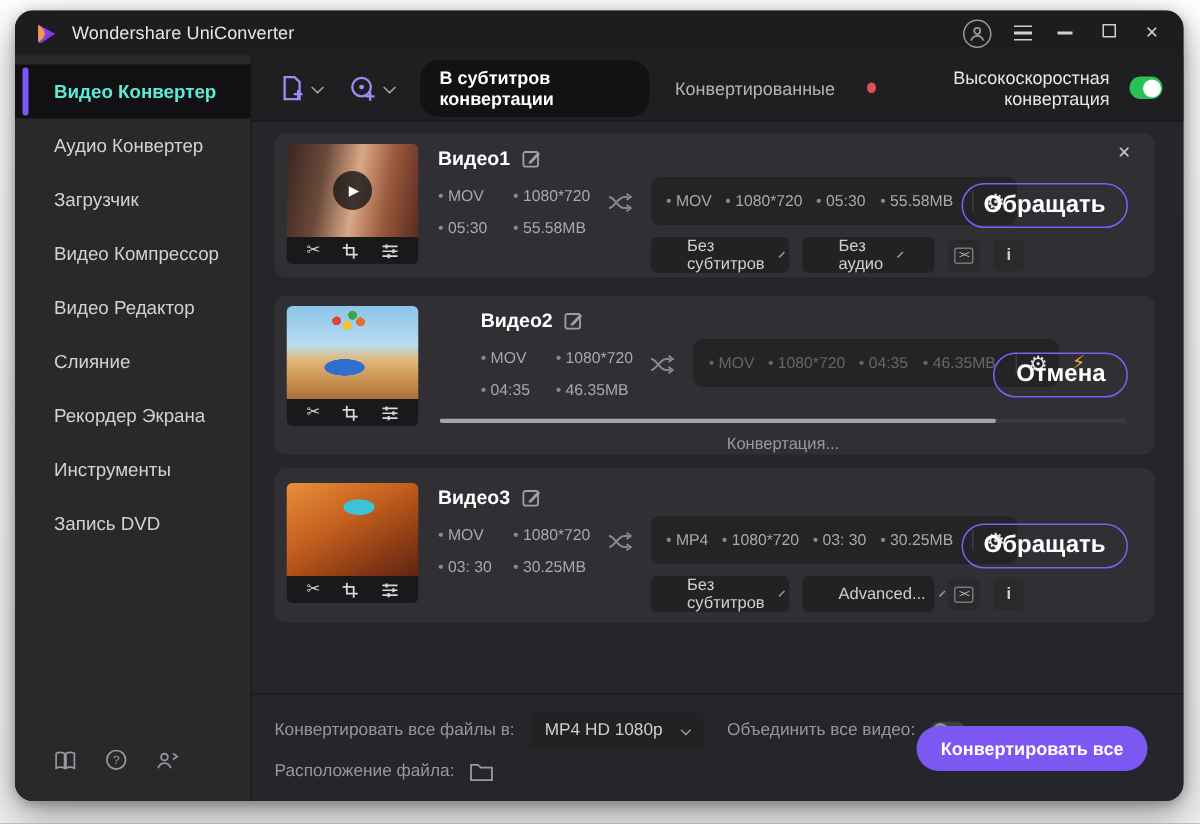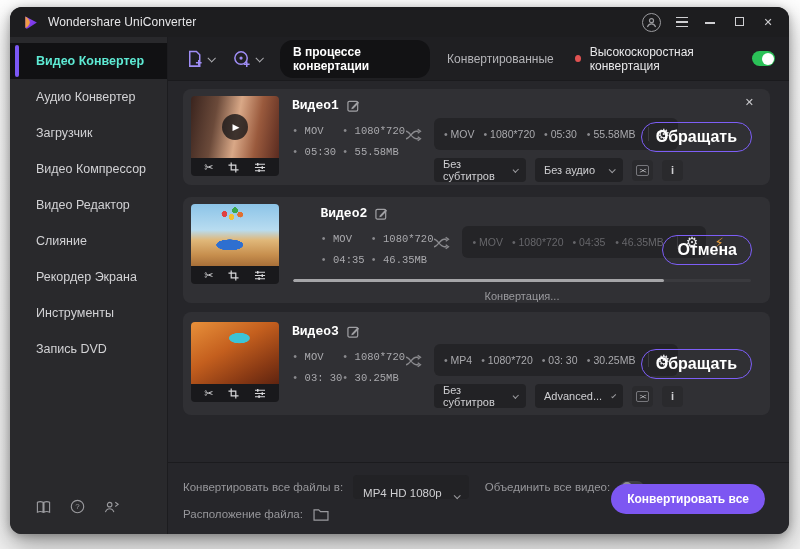--- a/index.html
+++ b/index.html
@@ -36,21 +36,21 @@
   .side-footer .sficon { color:#9a9a9e; display:flex; }
   
   .main { flex:1; display:flex; flex-direction:column; background:#26262a; min-width:0; position:relative; }
   .mainheader { height:44px; flex:0 0 auto; background:#1f1f22; border-bottom:1px solid #1a1a1d; display:flex; align-items:center; padding:0 14px 0 17px; }
   .tool { display:flex; align-items:center; gap:4px; margin-right:18px; }
   .chev { width:6px; height:6px; border-right:1.5px solid #a9a9ad; border-bottom:1.5px solid #a9a9ad; transform:rotate(45deg) translateY(-1px); display:inline-block; }
   .tabsgroup { margin-left:auto; display:flex; align-items:center; }
   .tabpill { background:#121214; border-radius:13px; padding:5px 13px; color:#ffffff; font-size:12px; font-weight:bold; }
   .tabplain { color:#b4b4b8; font-size:12px; margin-left:17px; }
   .reddot { width:7px; height:7px; border-radius:50%; background:#e05252; margin-left:21px; }
-  .hslabel { color:#e8e8ea; font-size:12px; margin-left:9px; }
+  .hslabel { color:#e8e8ea; font-size:12px; margin-left:9px;text-align:right; }
   .toggle { width:27px; height:15px; border-radius:8px; position:relative; margin-left:13px; }
   .toggle.on { background:#2bc158; }
   .toggle.on::after { content:""; position:absolute; right:1.5px; top:1.5px; width:12px; height:12px; border-radius:50%; background:#ffffff; }
   .toggle.off { width:24px; height:13px; background:#3e3e42; margin-left:10px; }
   .toggle.off::after { content:""; position:absolute; left:1.5px; top:1.5px; width:10px; height:10px; border-radius:50%; background:#8e8e92; }
   
   .cards { padding:8px 19px 0 15px; }
   .card { background:#303034; border-radius:8px; position:relative; display:flex; align-items:flex-start; padding:7px 18px 7px 8px; margin-bottom:12px; }
   .card.c1 { height:96px; }
   .card.c2 { height:106px; margin-bottom:9px; }
@@ -66,57 +66,57 @@
       radial-gradient(circle 3px at 56% 17%, #e07030 97%, transparent),
       radial-gradient(ellipse 22px 9px at 44% 66%, #2e6fd0 60%, transparent 62%),
       linear-gradient(180deg,#8cc4e8 0%,#b8dcf0 42%,#e0b87a 58%,#c78f4e 82%,#a86f38 100%); }
   .thumb3 { background:
       radial-gradient(ellipse 26px 13px at 55% 26%, #3cc4d6 0%, #3cc4d6 38%, transparent 42%),
       linear-gradient(150deg,#e8903a 0%,#c45f1e 42%,#8a3a14 76%,#5f2410 100%); }
   .play { position:absolute; inset:0; display:flex; align-items:center; justify-content:center; }
   .playcirc { width:26px; height:26px; border-radius:50%; background:rgba(18,18,20,.78); color:#ffffff; font-size:9px; display:flex; align-items:center; justify-content:center; padding-left:2px; }
   .thumb-tools { height:18px; background:#19191c; display:flex; align-items:center; justify-content:space-around; padding:0 6px; }
   .thumb-tools .ticon { color:#d8d8da; font-size:11px; line-height:1; display:flex; }
-  .info { width:106px; margin-left:13px; flex:0 0 auto;font-family:Liberation Mono, monospace; }
+  .info { width:106px; margin-left:13px; flex:0 0 auto; }
   .vtitle-row { display:flex; align-items:center; gap:8px; margin-top:2px; }
   .vtitle { color:#ffffff; font-size:13px; font-weight:bold; }
   .meta { display:grid; grid-template-columns:50px auto; row-gap:9px; margin-top:12px; }
   .meta span, .outpill .b { color:#a9a9ad; font-size:10.5px; white-space:nowrap; }
   .meta span::before, .outpill .b::before { content:"• "; color:#8a8a8e; }
   .shufflebox { width:24px; margin-left:3px; margin-top:32px; flex:0 0 auto; display:flex; justify-content:center; }
   .rightblock { margin-left:9px; flex:1; min-width:0; }
   .outrow { display:flex; align-items:center; margin-top:22px; }
   .outpill { width:244px; height:32px; background:#242427; border-radius:6px; display:flex; align-items:center; padding:0 8px 0 10px; }
   .outpill .b { margin-right:9px; }
   .outpill .b.sz { margin-left:auto; }
   .gearwrap { border-left:1px solid #3c3c40; padding-left:8px; margin-left:4px; display:flex; }
   .gear { color:#e2e2e4; font-size:14px; line-height:1; }
   .outpill.dim .b, .outpill.dim .b::before { color:#66666a; }
   .bolt { color:#f0a23c; font-size:13px; margin-left:8px; }
   .ddrow { display:flex; align-items:center; gap:9px; margin-top:8px; }
-  .dd { height:24px; background:#222225; border-radius:4px; display:flex; align-items:center; gap:10px; padding:0 9px; color:#cfcfd2; font-size:11px; }
+  .dd { height:24px; background:#222225; border-radius:4px; display:flex; align-items:center; gap:10px; padding:0 24px; color:#cfcfd2; font-size:11px; }
   .dd .chev { border-color:#9a9a9e; width:5px; height:5px; }
   .dd.w1 { width:92px; justify-content:space-between; }
   .dd.w2 { width:88px; justify-content:space-between; }
   .sqicon { width:21px; height:21px; border-radius:4px; background:#2a2a2d; display:flex; align-items:center; justify-content:center; color:#cfcfd2; font-size:8px; }
   .sqicon.brd span { border:1px solid #77777c; border-radius:2px; padding:1px 2px; font-size:7px; letter-spacing:-1px; }
   .sqicon.inf { font-size:11px; font-weight:bold; font-style:normal; }
   .actionbtn { position:absolute; right:18px; top:50%; transform:translateY(-50%); background:transparent; border:1.6px solid #7d5ef7; border-radius:15px; color:#ffffff; font-size:16px; font-weight:bold; padding:5px 14px; font-family:inherit; }
   
   .c2col { flex:1; min-width:0; display:flex; flex-direction:column;align-items:center; }
   .c2toprow { display:flex; align-items:flex-start; }
   .c2 .rightblock { flex:0 0 auto; }
   .progress-track { height:3px; background:#3a3a3e; border-radius:2px; margin-top:13px; width:458px; overflow:hidden; }
   .progress-fill { height:100%; background:#a5a5a8; border-radius:2px; }
   .conv-status { color:#9a9a9e; font-size:11px; margin-top:8px; }
   
   .footerbar { margin-top:auto; border-top:1px solid #1b1b1e; padding:12px 0 0 15px; position:relative; flex:0 0 auto; height:72px; }
   .frow { display:flex; align-items:center; height:24px; margin-bottom:3px; }
   .flabel { color:#97979b; font-size:11.5px; }
-  .fdd { height:24px; background:#222225; border-radius:4px; display:flex; align-items:flex-end; gap:12px; padding:0 10px; color:#cfcfd2; font-size:11.5px; margin-left:10px; }
+  .fdd { height:24px; background:#222225; border-radius:4px; display:flex; align-items:center; gap:12px; padding:0 10px; color:#cfcfd2; font-size:11.5px; margin-left:10px; }
   .fdd .chev { border-color:#9a9a9e; width:5px; height:5px; }
   .mergelabel { margin-left:16px; }
   .folder { margin-left:10px; display:flex; }
   .convert-all { position:absolute; right:24px; top:21px; background:#7d57f2; border:none; border-radius:16px; color:#ffffff; font-size:12px; font-weight:bold; padding:8px 16px; font-family:inherit; }
   svg { display:block; }
 </style>
 </head>
 <body>
 
 <div class="window">
@@ -214,21 +214,21 @@
         </div>
         <div class="tool">
           <svg width="20" height="20" viewBox="0 0 21 21">
               <circle cx="9.5" cy="9.5" r="6.5" fill="none" stroke="#9f8df5" stroke-width="1.6"></circle>
               <circle cx="9.5" cy="9.5" r="1.7" fill="#9f8df5"></circle>
               <path d="M12.5 16 h6 M15.5 13 v6" stroke="#9f8df5" stroke-width="1.6"></path>
             </svg>
           <span class="chev"></span>
         </div>
         <div class="tabsgroup">
-          <span class="tabpill">В процессе конвертации</span>
+          <span class="tabpill">В субтитров конвертации</span>
           <span class="tabplain">Конвертированные</span>
           <span class="reddot"></span>
           <span class="hslabel">Высокоскоростная конвертация</span>
           <span class="toggle on"></span>
         </div>
       </div>
 
       <div class="cards">
 
         <section class="card c1">

